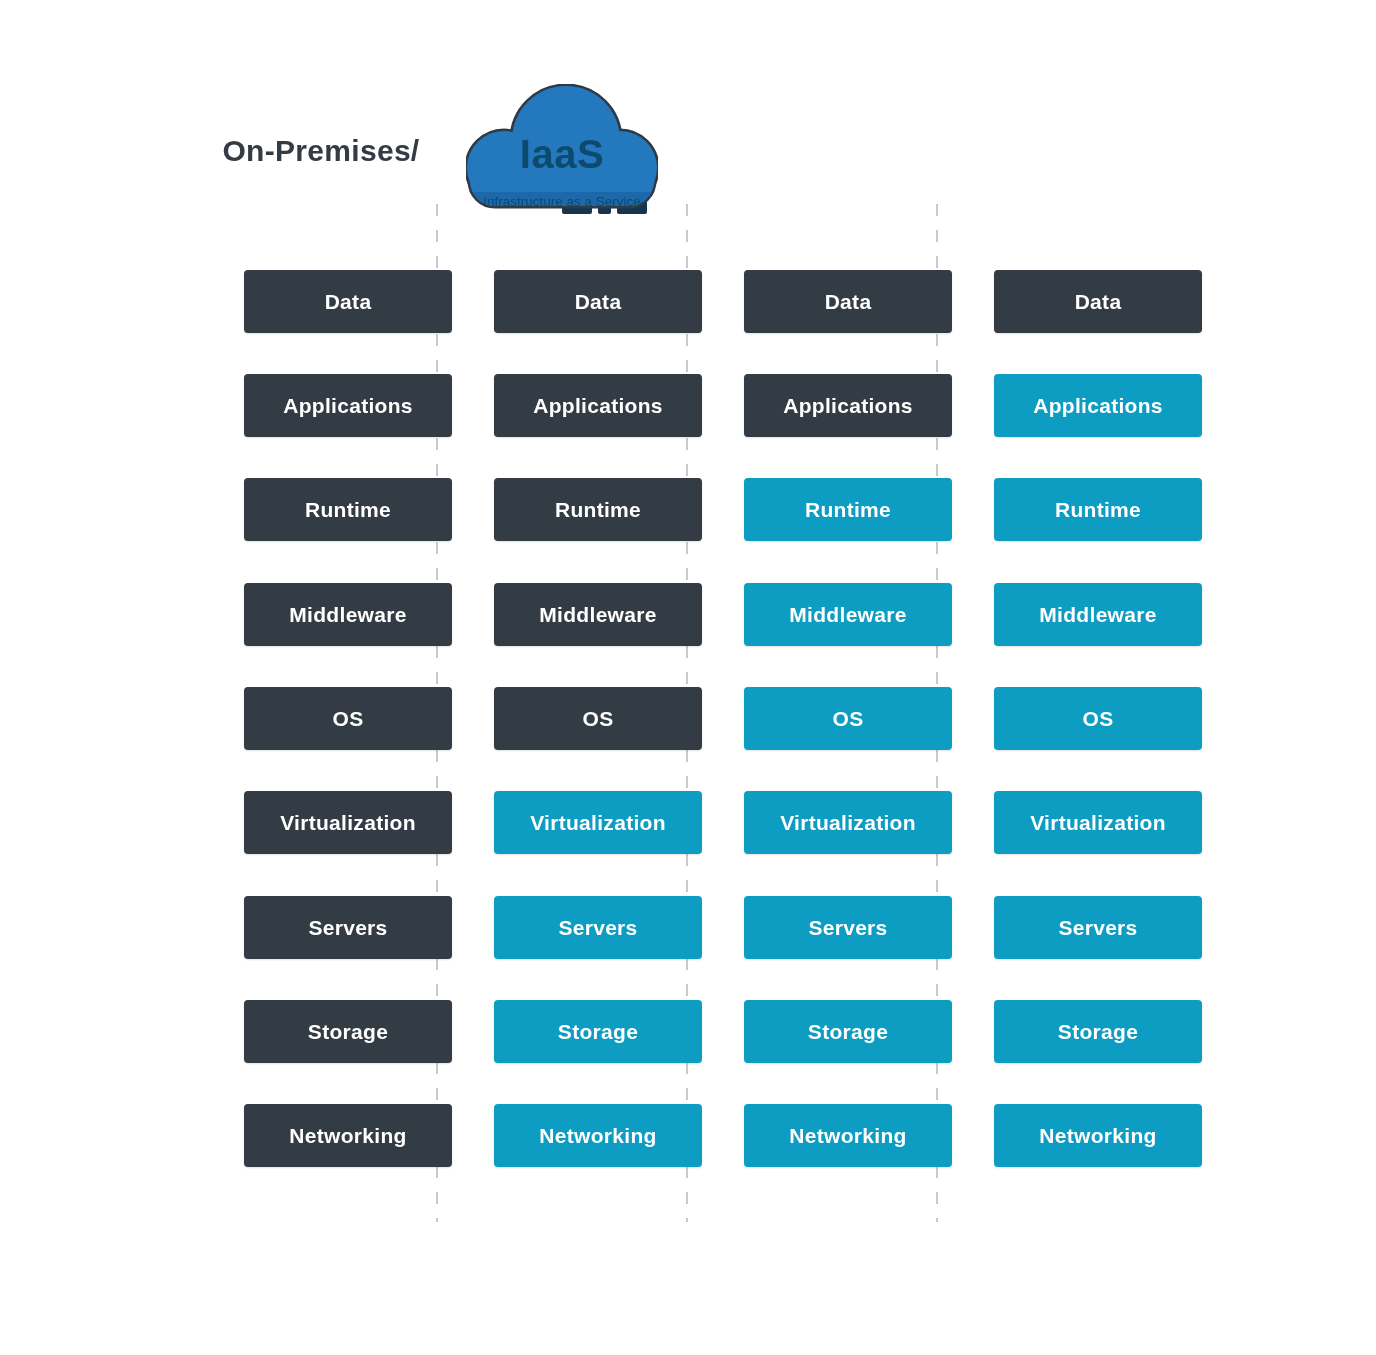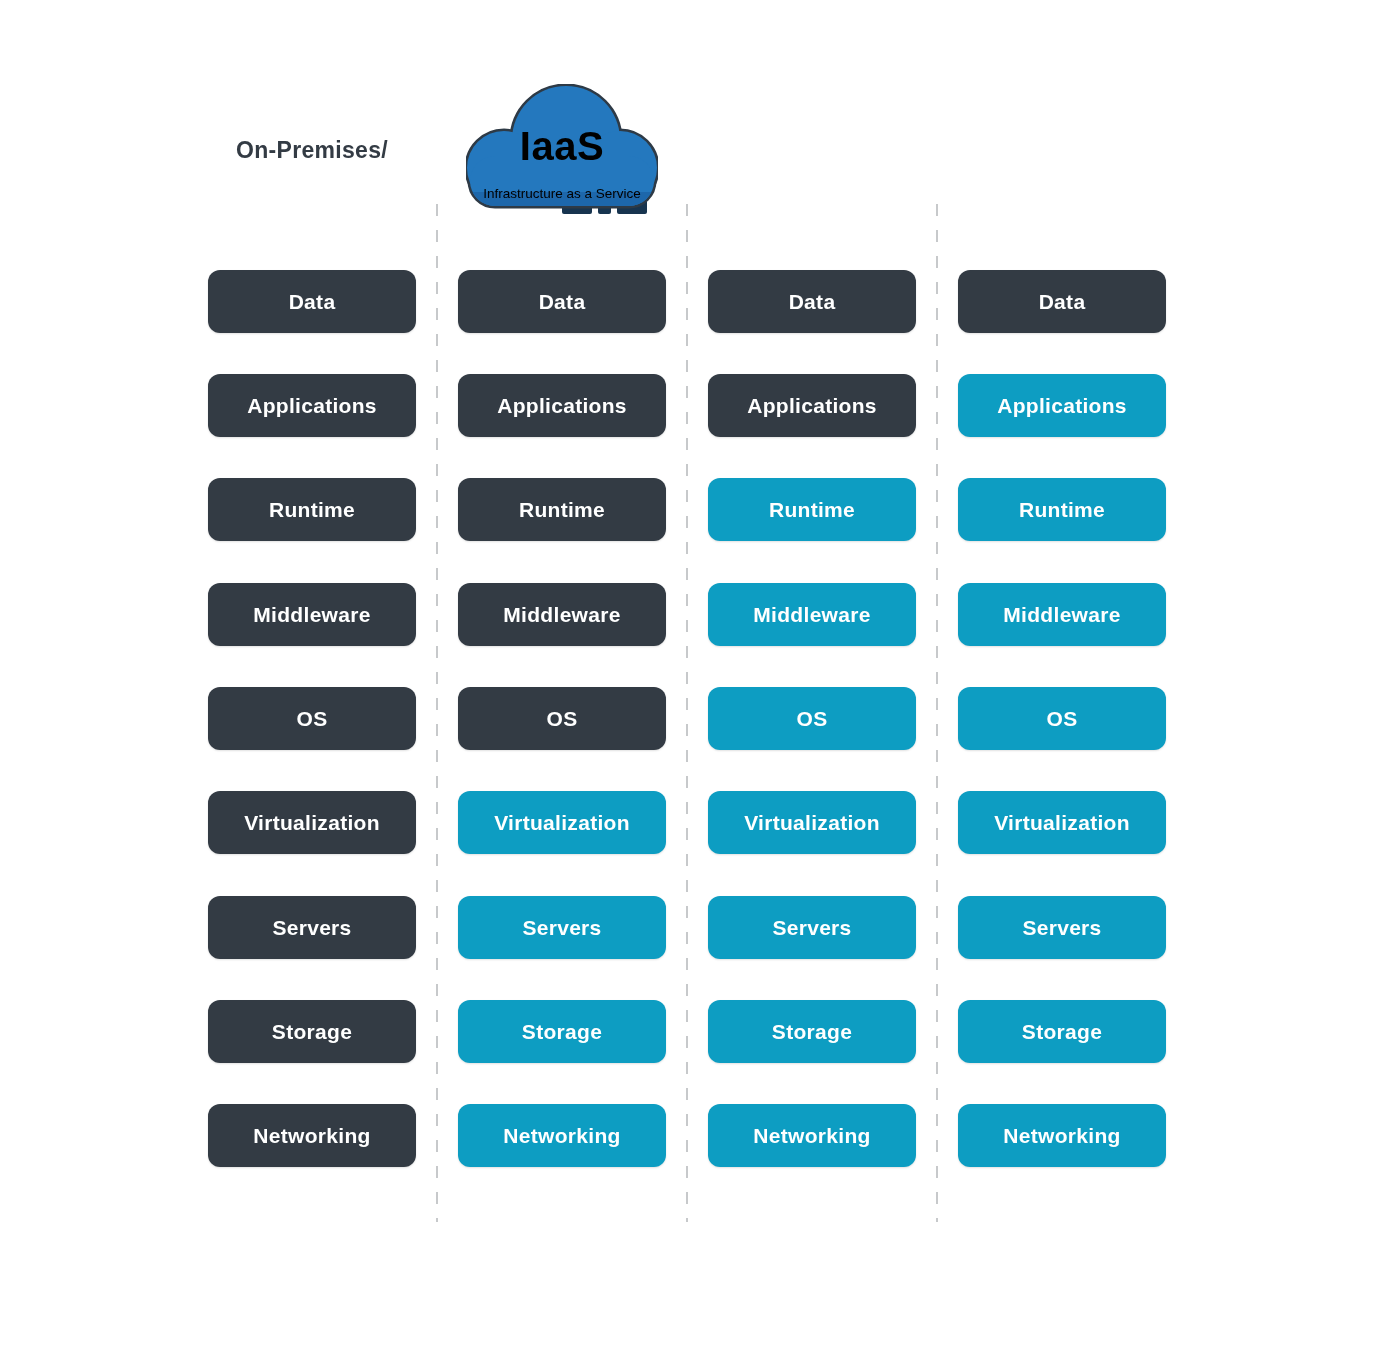--- a/index.html
+++ b/index.html
@@ -17,23 +17,23 @@
   html,body{background:#ffffff;}
   body{font-family:"Liberation Sans", sans-serif;}
   .canvas{
     position:relative;
     width:1376px;height:1355px;
     background:#ffffff;
     overflow:hidden;
   }
   .onprem-title{
     position:absolute;
-    left:208px;top:131px;width:208px;
+    left:217px;top:131px;width:208px;
     text-align:center;
-    font-size:23px;line-height:39px;font-weight:700;
+    font-size:30px;line-height:39px;font-weight:700;
     color:var(--heading-text);
     letter-spacing:0.3px;
   }
   .separator{
     position:absolute;
     top:204px;height:1018px;width:2px;
     background:repeating-linear-gradient(
       to bottom,
       var(--separator) 0px, var(--separator) 12px,
       transparent 12px, transparent 26px);
@@ -41,35 +41,36 @@
   .cloud{
     position:absolute;
     top:84px;width:192px;height:132px;
   }
   .cloud-svg{position:absolute;left:0;top:0;width:192px;height:132px;}
   .c-dash rect{fill:var(--cloud-dash);}
   .c-stroke{fill:var(--cloud-outline);stroke:var(--cloud-outline);stroke-width:5;}
   .c-fill{fill:var(--cloud-fill);}
   .c-shadow{fill:var(--cloud-shadow);}
   .cloud-text{
-    position:absolute;left:0;top:0;width:192px;height:125px;
+    position:absolute;left:0;top:8px;width:192px;height:125px;
     display:flex;flex-direction:column;align-items:center;justify-content:flex-start;
     padding-top:40px;
-    color:#000000;text-align:center;
+    color:#0c4a6e;text-align:center;
   }
   .cloud-abbr{font-size:40px;line-height:44px;font-weight:700;letter-spacing:0.5px;}
   .cloud-full{font-size:13.5px;line-height:16px;font-weight:400;margin-top:18px;white-space:nowrap;}
   .cell{
     position:absolute;
     width:208px;height:63px;
-    border-radius:12px;
+    border-radius:4px;
     display:flex;align-items:center;justify-content:center;
     color:var(--text-on-box);
     font-size:21px;font-weight:700;letter-spacing:0.3px;
     box-shadow:0 1px 2px rgba(0,0,0,0.12);
+    margin-left:36px;
   }
   .cell.dark{background:var(--dark-box);}
   .cell.blue{background:var(--blue-box);}
 </style>
 </head>
 <body>
 
 <svg width="0" height="0" style="position:absolute" aria-hidden="true">
   <defs>
     <clipPath id="cloudClip">

